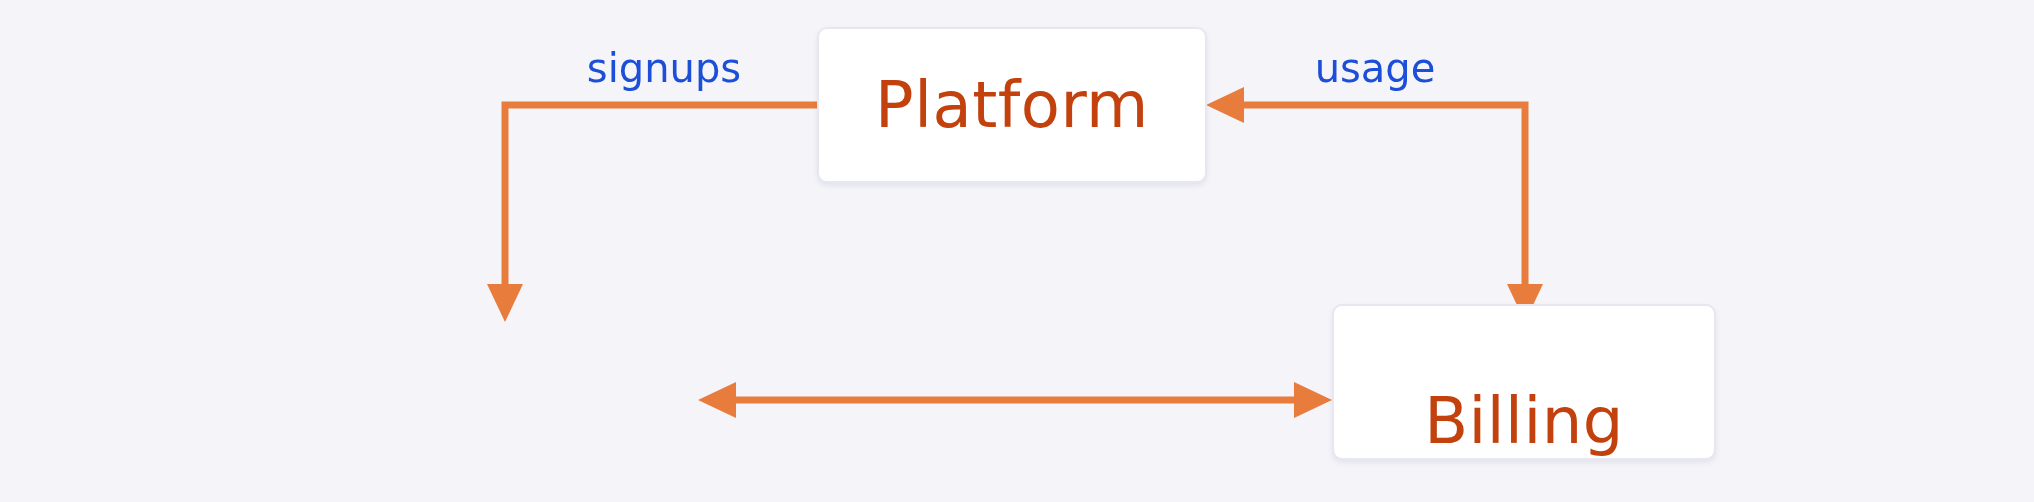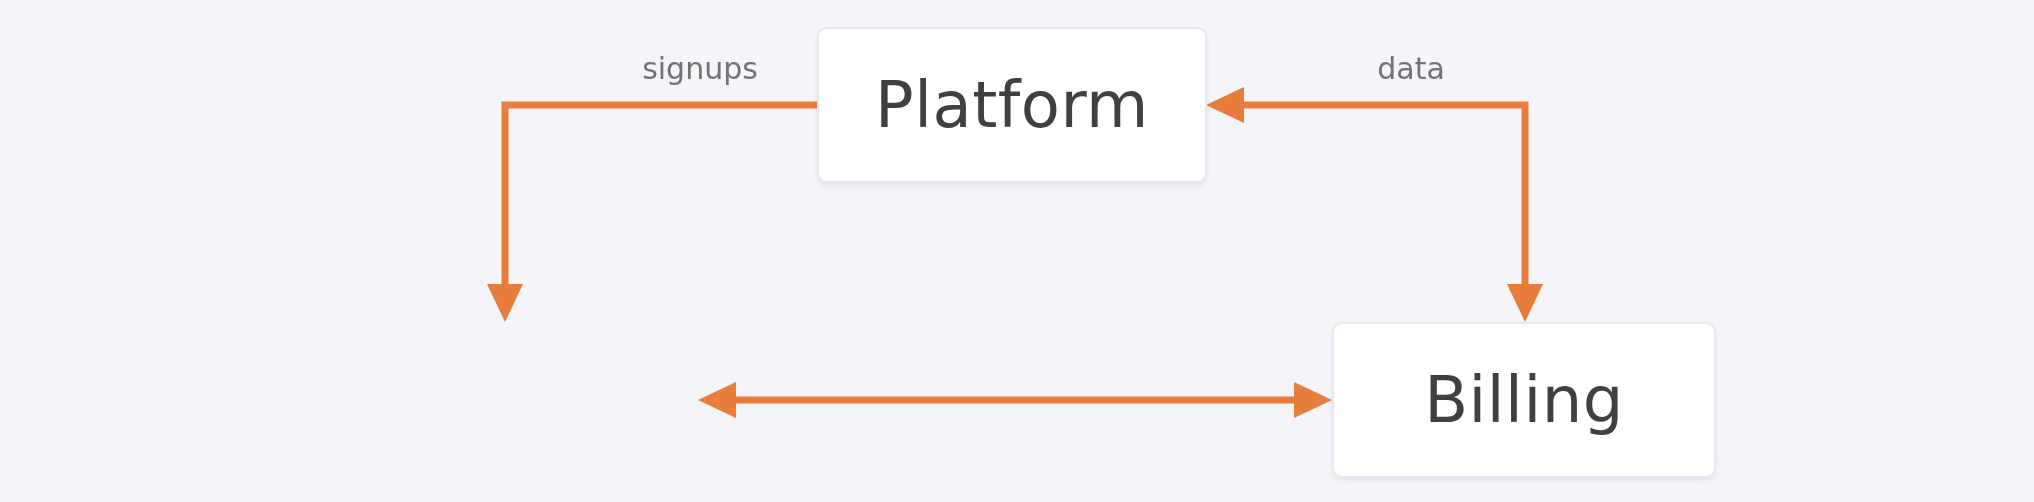--- a/index.html
+++ b/index.html
@@ -37,35 +37,34 @@
     border-radius: 10px;
     box-shadow: 0 3px 5px rgba(90, 90, 130, 0.10);
     display: flex;
     align-items: center;
     justify-content: center;
     box-sizing: border-box;
   }
   .node-label {
     font-size: 64px;
     font-weight: 500;
-    color: #404040;
+    color: #c2410c;
     letter-spacing: 0.5px;
     white-space: nowrap;
   }
   .node-platform { left: 817px; top: 27px;  width: 390px; height: 156px; }
   .node-crm      { left: 312px; top: 322px; width: 384px; height: 156px; }
-  .node-billing  { left: 1332px; top: 322px; width: 384px; height: 156px; }
+  .node-billing  { left: 1332px; top: 304px; width: 384px; height: 156px; align-items: flex-end; }
   .edge-label {
     position: absolute;
     transform: translate(-50%, -50%);
-    font-size: 30px;
+    font-size: 40px;
     font-weight: 500;
-    color: #737373;
+    color: #1d4ed8;
     white-space: nowrap;
-    margin-left: 36px;
   }
   .label-signups  { left: 664px;  top: 68px; }
   .label-usage    { left: 1375px; top: 68px; }
   .label-customer { left: 1000px; top: 360px; }
 </style>
 </head>
 <body>
 
 <div class="canvas">
 
@@ -86,15 +85,15 @@
   <div class="node node-platform">
     <span class="node-label">Platform</span>
   </div>
 
 
   <div class="node node-billing">
     <span class="node-label">Billing</span>
   </div>
 
   <div class="edge-label label-signups">signups</div>
-  <div class="edge-label label-usage">data</div>
+  <div class="edge-label label-usage">usage</div>
 
 </div>
 
 </body></html>

